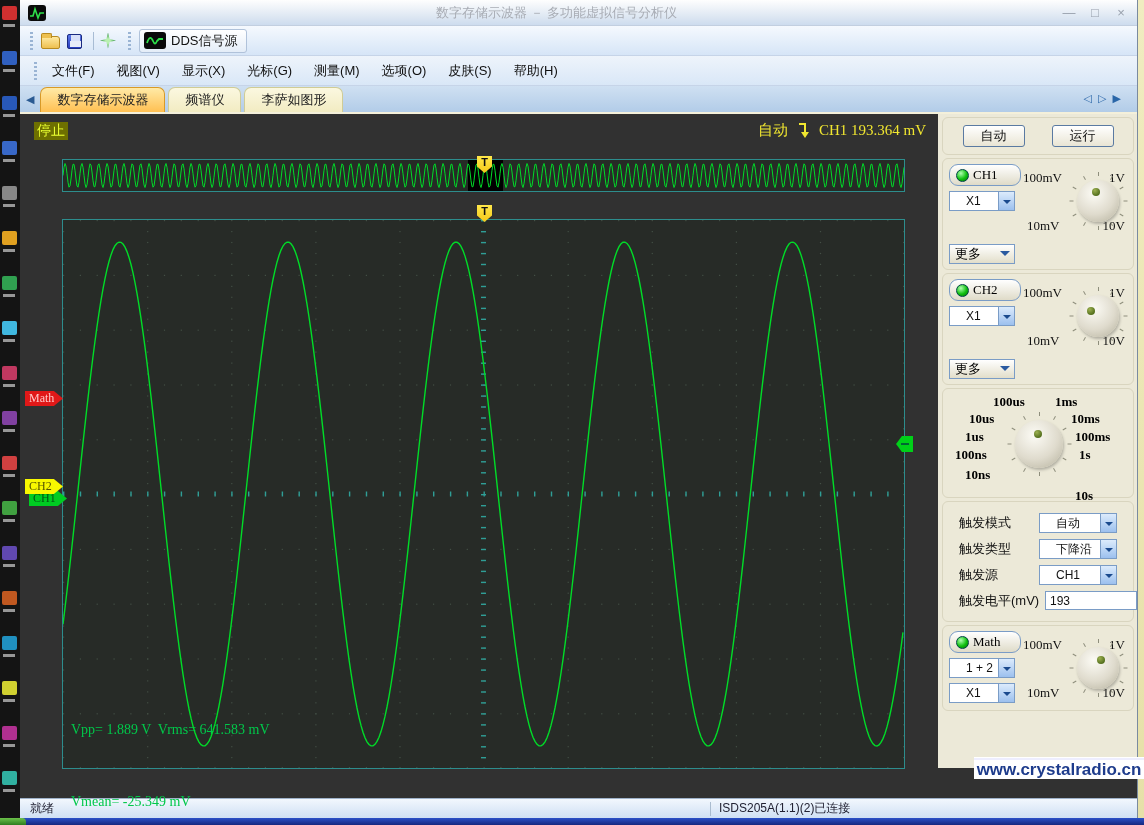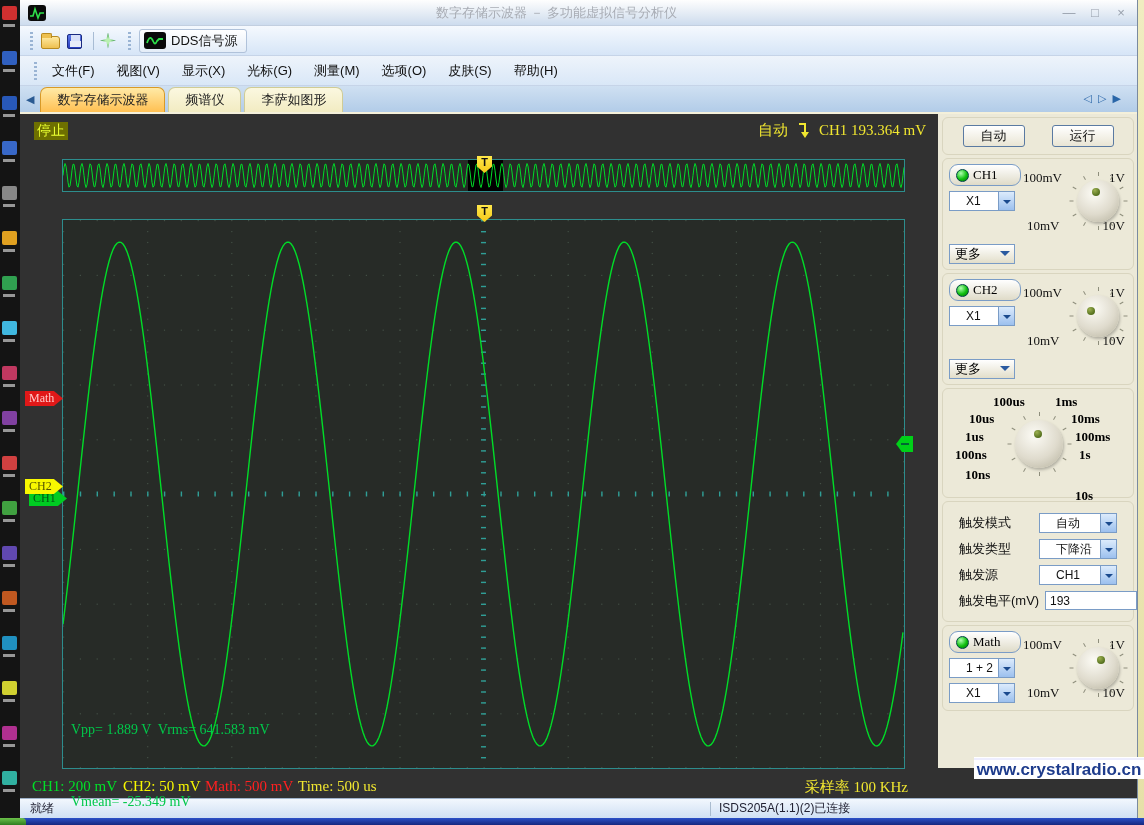--- a/index.html
+++ b/index.html
@@ -1436,27 +1436,20 @@
           
           
         </div>
       </div>
 
       <div class="flag flag-math">Math</div>
       <div class="flag flag-ch1">CH1</div>
       <div class="flag flag-ch2">CH2</div>
       <div class="trig-arrow"></div>
 
-      <div class="info-bar">
-        <span style="left:12px;  color:#00e028;">CH1: 200 mV</span>
-        <span style="left:103px; color:#f8f800;">CH2: 50 mV</span>
-        <span style="left:185px; color:#ff2020;">Math: 500 mV</span>
-        <span style="left:278px; color:#f0e630;">Time: 500 us</span>
-        <span style="right:30px; color:#f0e630;">采样率 100 KHz</span>
-      </div>
     </div>
 
     <div class="right-panel">
 
       <div class="group group-btns">
         <div class="xp-button">自动</div>
         <div class="xp-button">运行</div>
       </div>
 
       <div class="group">

